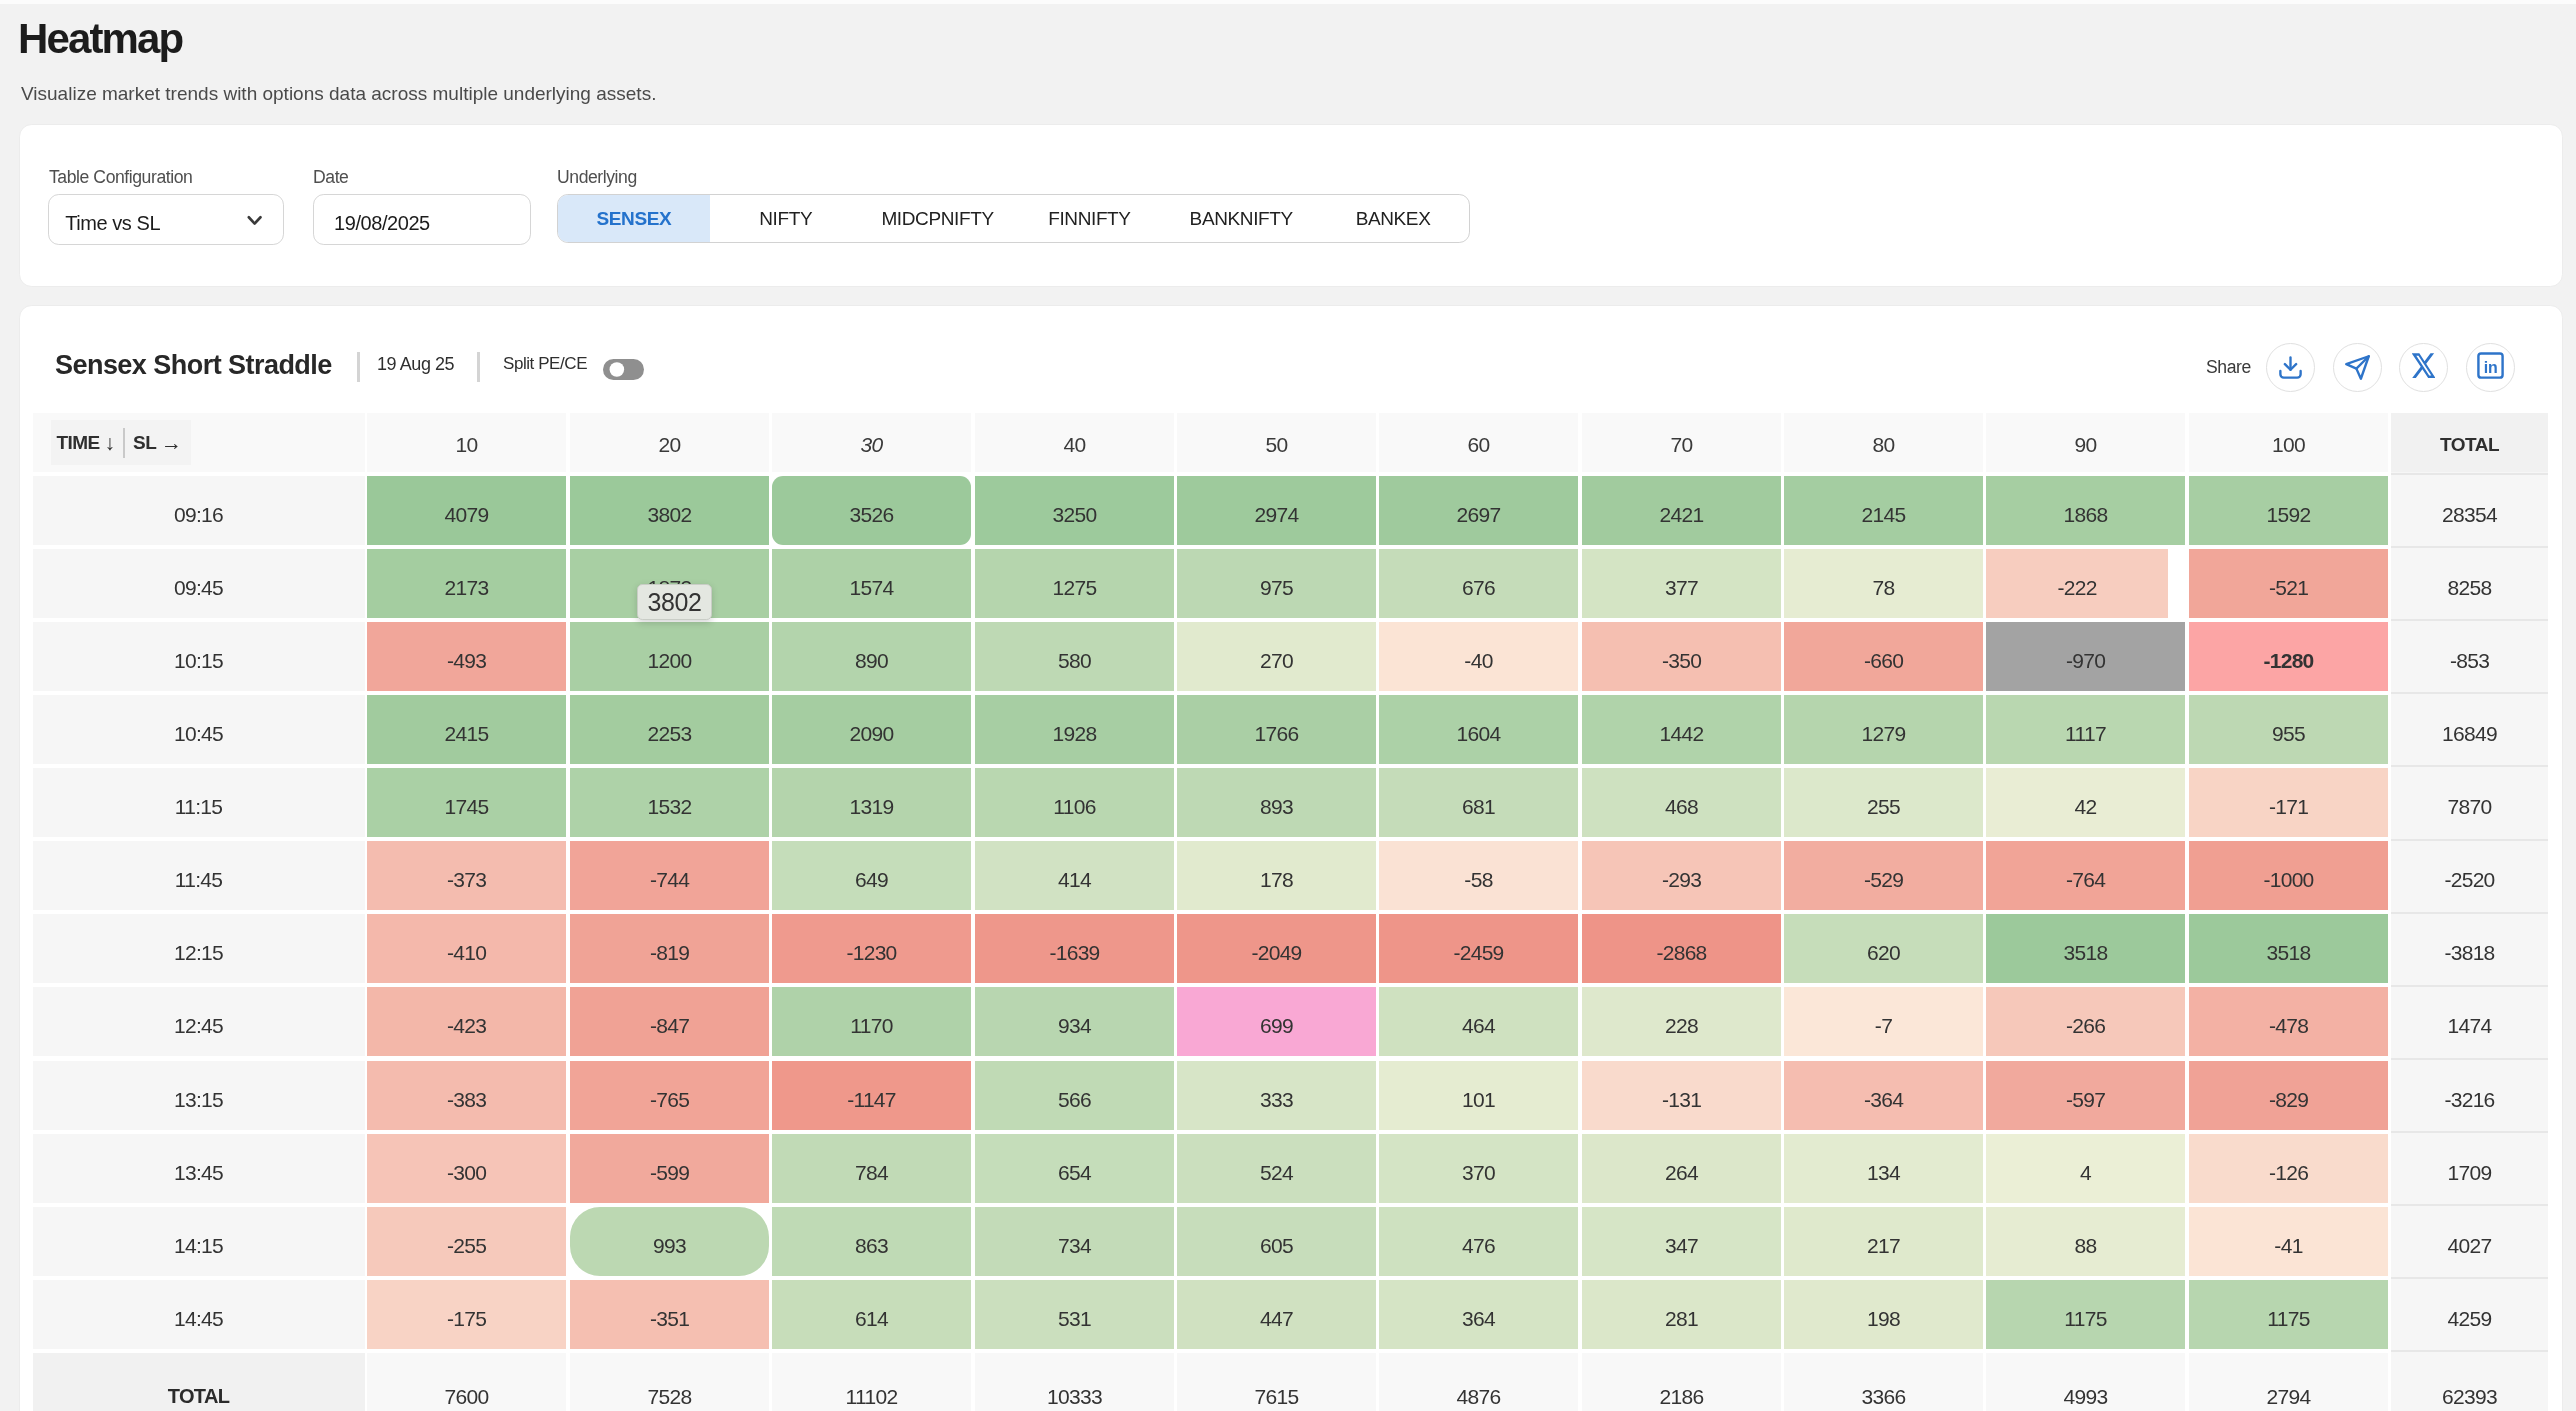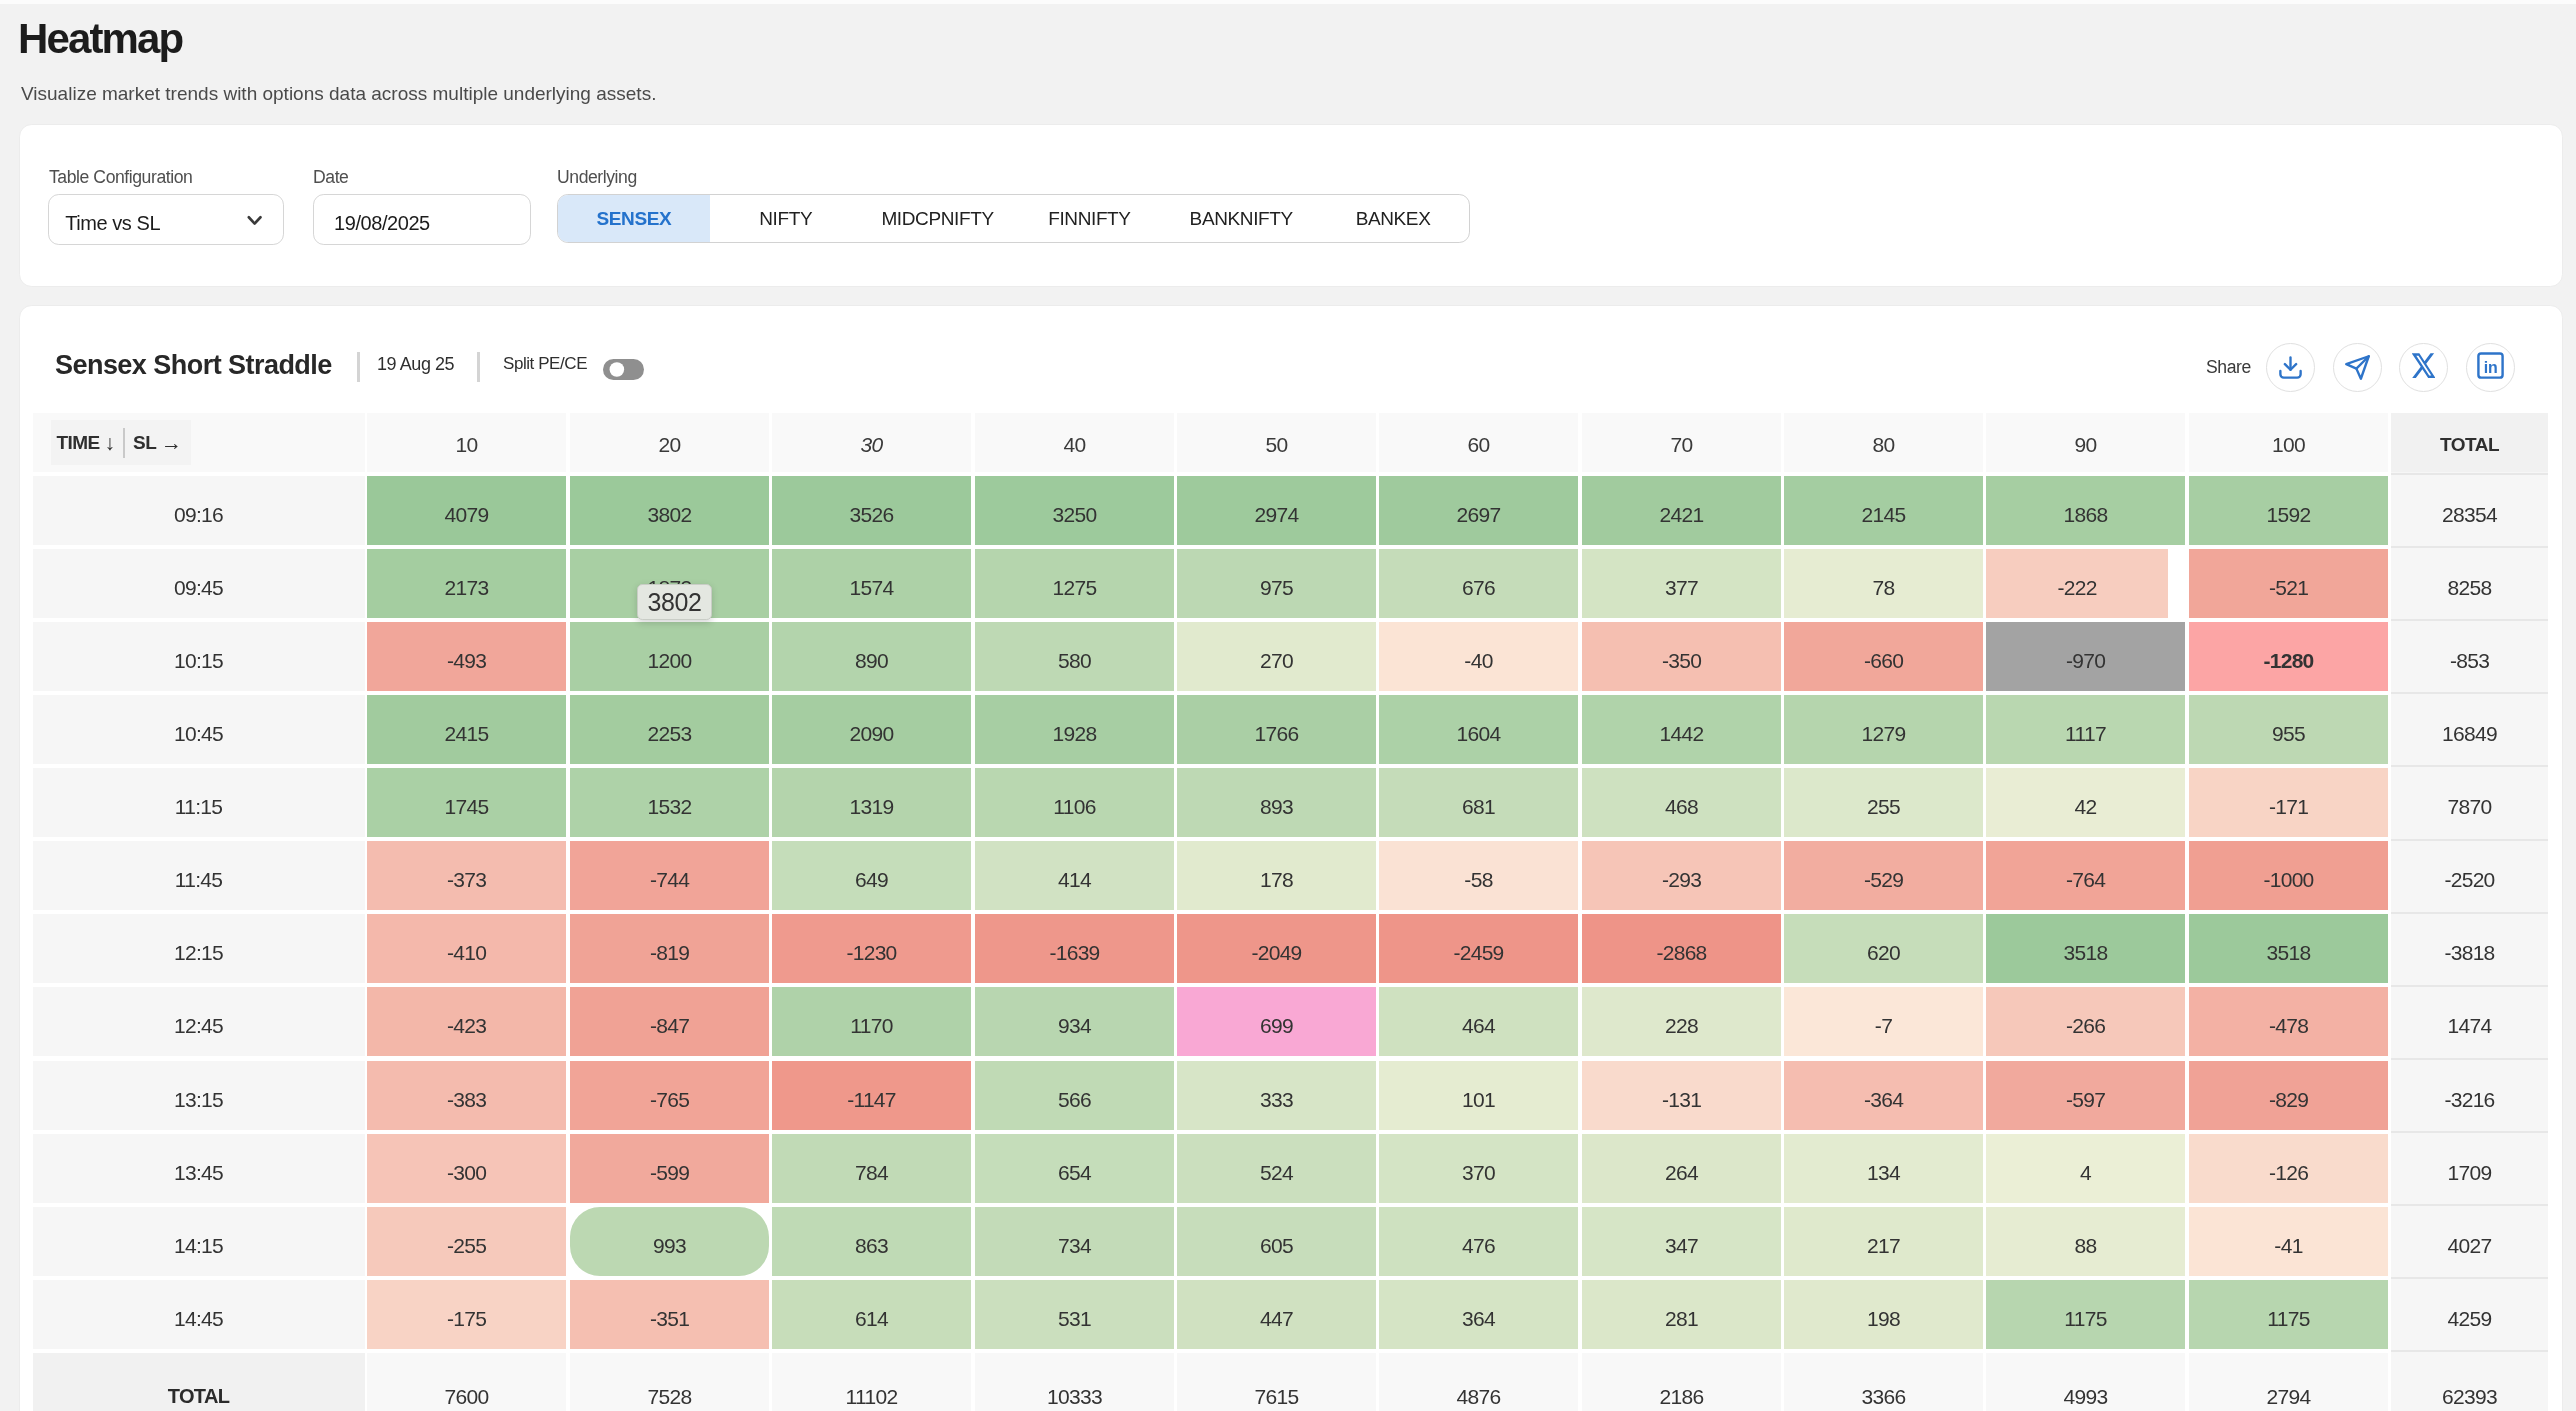--- a/index.html
+++ b/index.html
@@ -99,21 +99,21 @@
 <div class="cell hcell" style="left:1379px; top:413px; width:199px; height:59px; color:#3a3a3a;">60</div>
 <div class="cell hcell" style="left:1582px; top:413px; width:199px; height:59px; color:#3a3a3a;">70</div>
 <div class="cell hcell" style="left:1784px; top:413px; width:199px; height:59px; color:#3a3a3a;">80</div>
 <div class="cell hcell" style="left:1986px; top:413px; width:199px; height:59px; color:#3a3a3a;">90</div>
 <div class="cell hcell" style="left:2189px; top:413px; width:199px; height:59px; color:#3a3a3a;">100</div>
 <div class="totstrip" style="left:2391px; top:413px; width:157px; height:999px;"></div>
 <div class="cell" style="left:2391px; top:413px; width:157px; height:59px; background:#f1f1f1; font-weight:bold; font-size:19px; letter-spacing:-0.5px; color:#2f2f2f; padding-top:5.4px;">TOTAL</div>
 <div class="cell timec" style="left:32.5px; top:476px; width:332px; height:69px;">09:16</div>
 <div class="cell" style="left:367px; top:476px; width:199px; height:69px; background:#9ac899;">4079</div>
 <div class="cell" style="left:570px; top:476px; width:199px; height:69px; background:#9bc99a;">3802</div>
-<div class="cell" style="left:772px; top:476px; width:199px; height:69px; background:#9cc99b;">3526</div>
+<div class="cell" style="left:772px; top:476px; width:199px; height:69px; background:#9cc99b;border-radius:11px;">3526</div>
 <div class="cell" style="left:975px; top:476px; width:199px; height:69px; background:#9dca9c;">3250</div>
 <div class="cell" style="left:1177px; top:476px; width:199px; height:69px; background:#9eca9c;">2974</div>
 <div class="cell" style="left:1379px; top:476px; width:199px; height:69px; background:#9fca9d;">2697</div>
 <div class="cell" style="left:1582px; top:476px; width:199px; height:69px; background:#a1cb9e;">2421</div>
 <div class="cell" style="left:1784px; top:476px; width:199px; height:69px; background:#a4cda1;">2145</div>
 <div class="cell" style="left:1986px; top:476px; width:199px; height:69px; background:#a6cea2;">1868</div>
 <div class="cell" style="left:2189px; top:476px; width:199px; height:69px; background:#a7cea3;">1592</div>
 <div style="position:absolute; left:2391px; top:473px; width:157px; height:1.8px; background:#e7e7e7;"></div>
 <div class="cell" style="left:2391px; top:476px; width:157px; height:69px;">28354</div>
 <div class="cell timec" style="left:32.5px; top:549px; width:332px; height:69px;">09:45</div>

